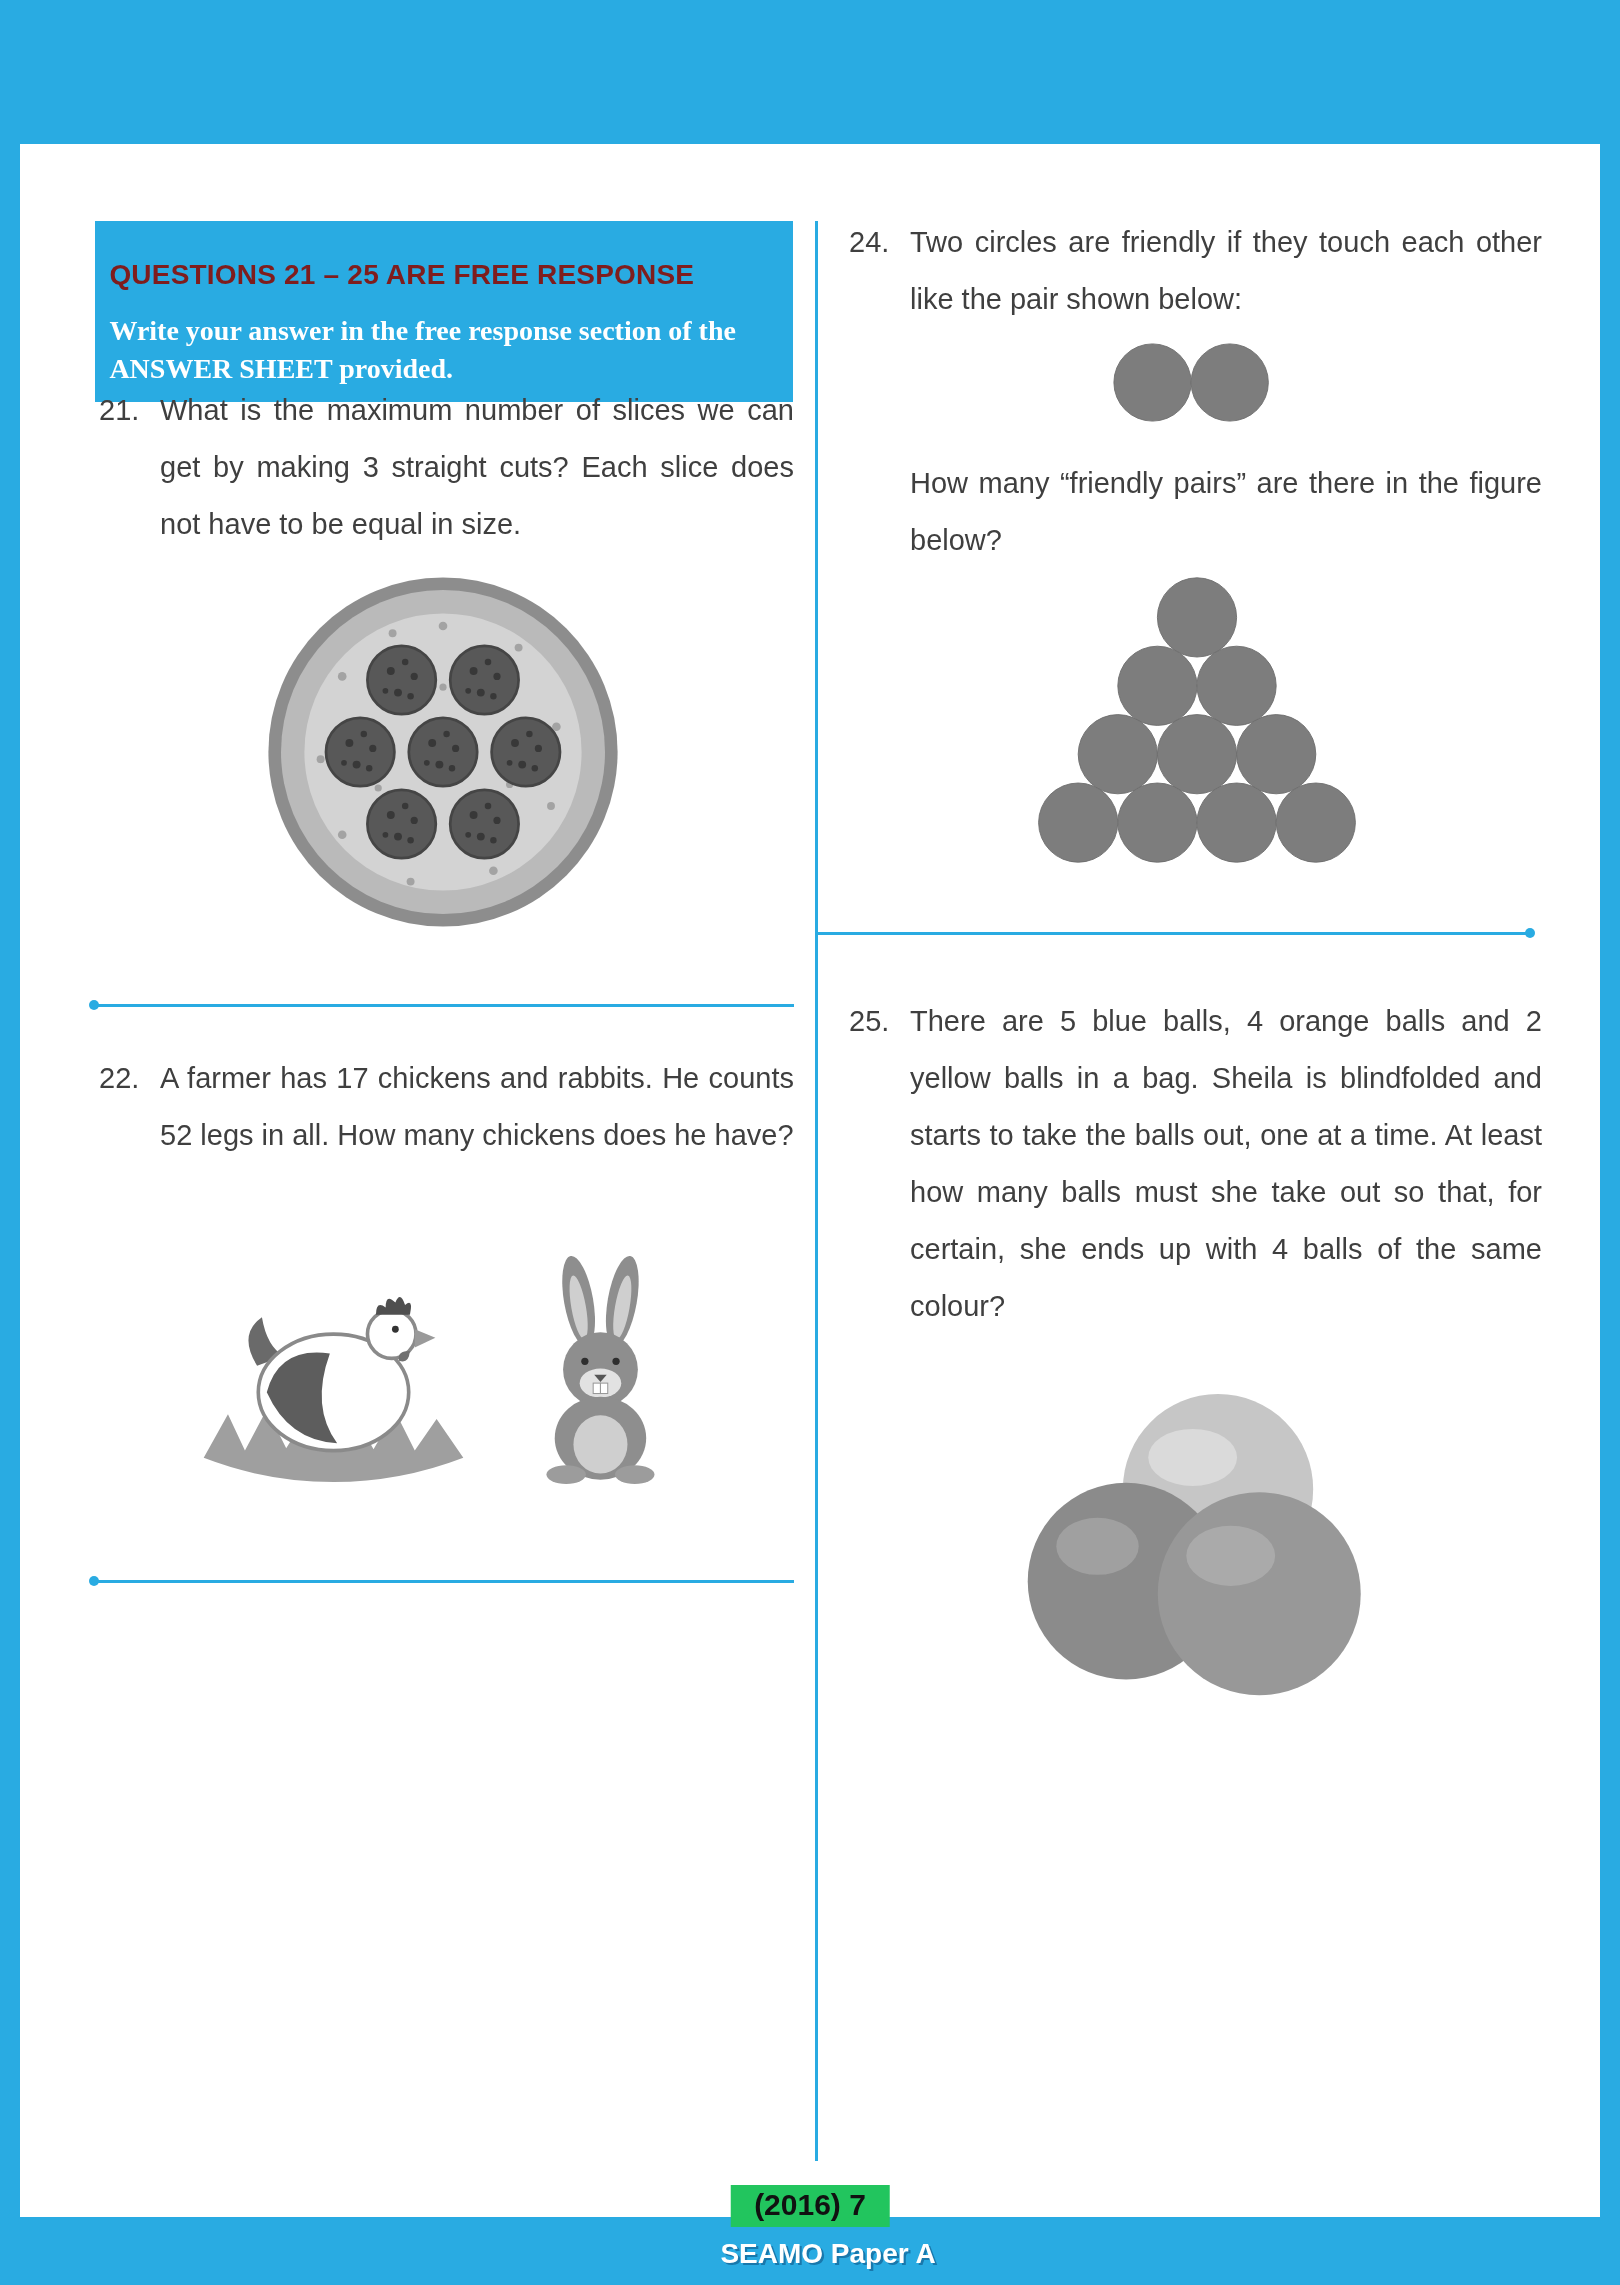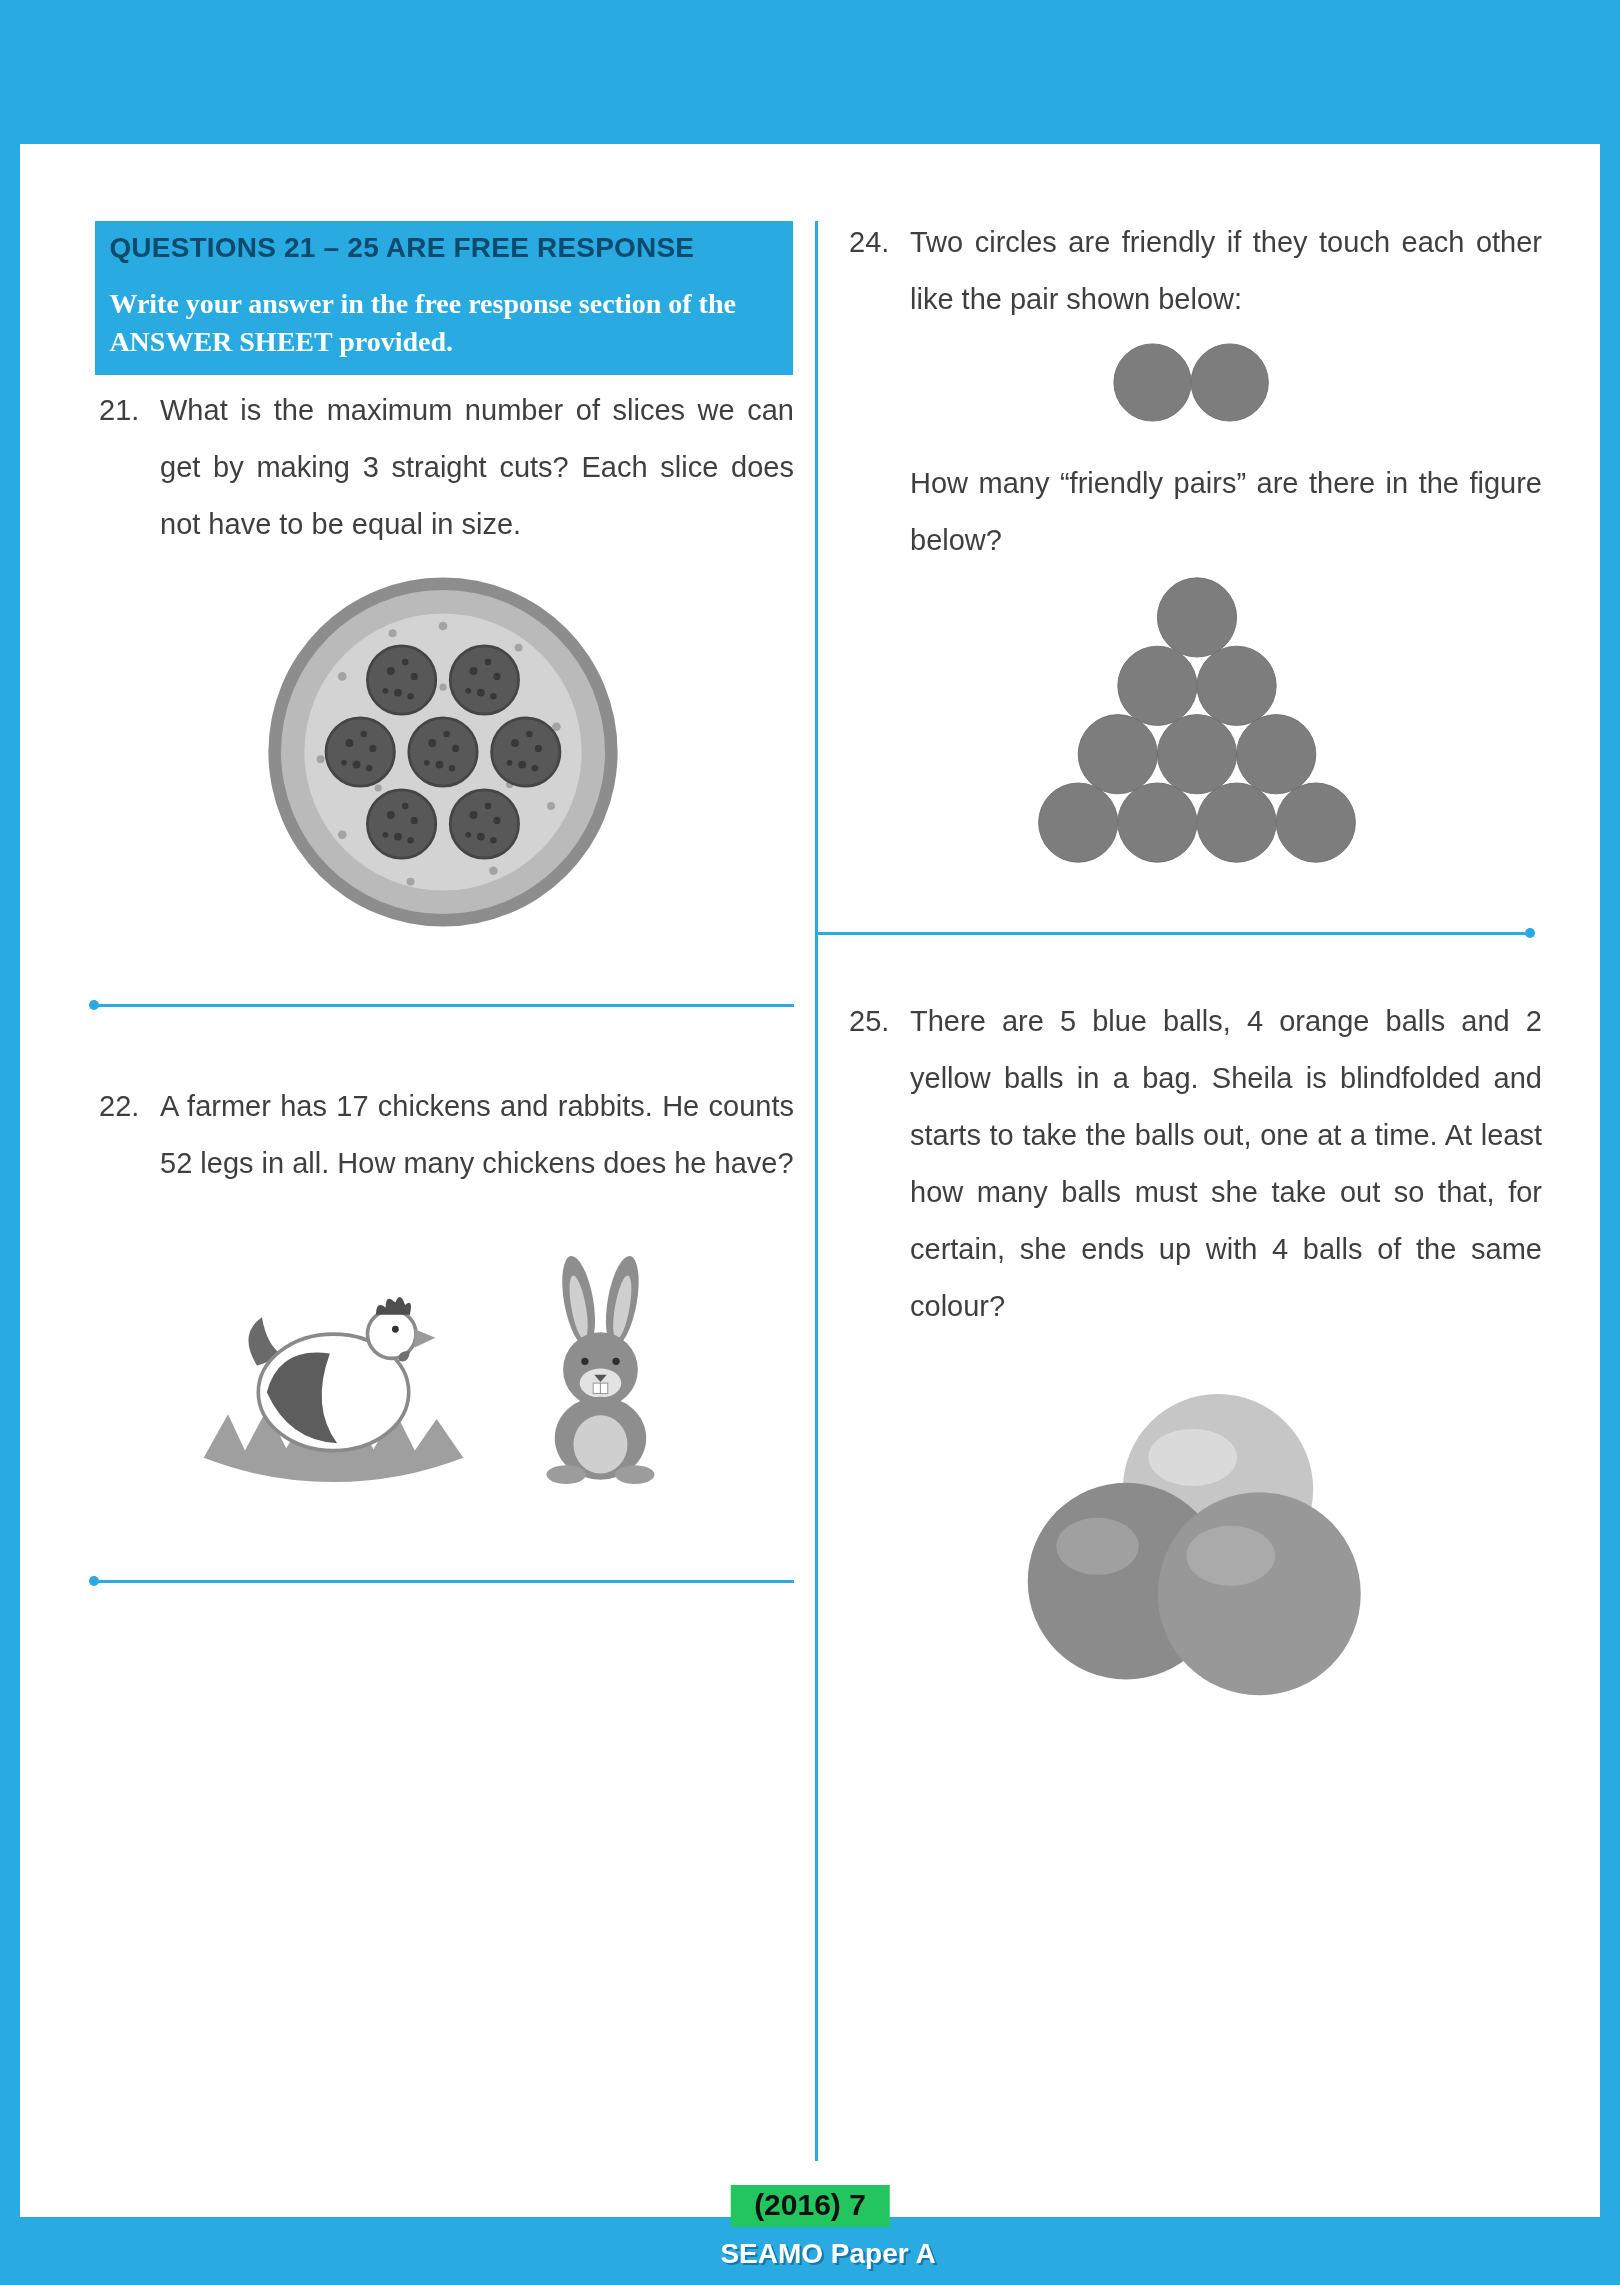--- a/index.html
+++ b/index.html
@@ -27,36 +27,36 @@
   .dot-hr1 { left:89px;  top:1000px; }
   .dot-hr2 { left:89px;  top:1576px; }
   .dot-hr3 { left:1525px; top:928px; }
 
   
   .header-box {
     position:absolute; left:95px; top:221px; width:698px;
     background:#29ABE2; padding:10.8px 14.4px 14.4px 14.4px;
   }
   .header-title {
-    font-size:28px; font-weight:bold; color:#0c4a6e;
-    white-space:nowrap; letter-spacing:0.2px;
+    font-size:28px; font-weight:bold; color:#7f1d1d;
+    white-space:nowrap; letter-spacing:0.2px;margin-top:27px;
   }
   .header-subtitle {
     font-family:"Liberation Serif", serif;
     font-size:28px; font-weight:bold; color:#ffffff;
     line-height:38px; margin-top:21px;
   }
 
   
   .question { position:absolute; display:flex; color:#3f3f3f; font-size:29px; line-height:57px; }
   .qnum  { width:61px; flex:0 0 61px; }
   .qtext { flex:1; text-align:justify; }
 
   .q21 { left:99px; top:382px;  width:695px; }
-  .q22 { left:99px; top:1078px; width:695px; }
+  .q22 { left:99px; top:1050px; width:695px; }
   .q23 { left:99px; top:1649px; width:695px; }
   .q24a{ left:849px; top:214px;  width:693px; }
   .q24b{ left:849px; top:455px;  width:693px; }
   .q24b .qnum { visibility:hidden; }
   .q25 { left:849px; top:993px; width:693px; }
 
   
   .fig { position:absolute; }
   .fig-pizza    { left:263px;  top:572px;  width:360px; height:369px; }
   .fig-chicken  { left:194px;  top:1249px; width:279px; height:245px; }

